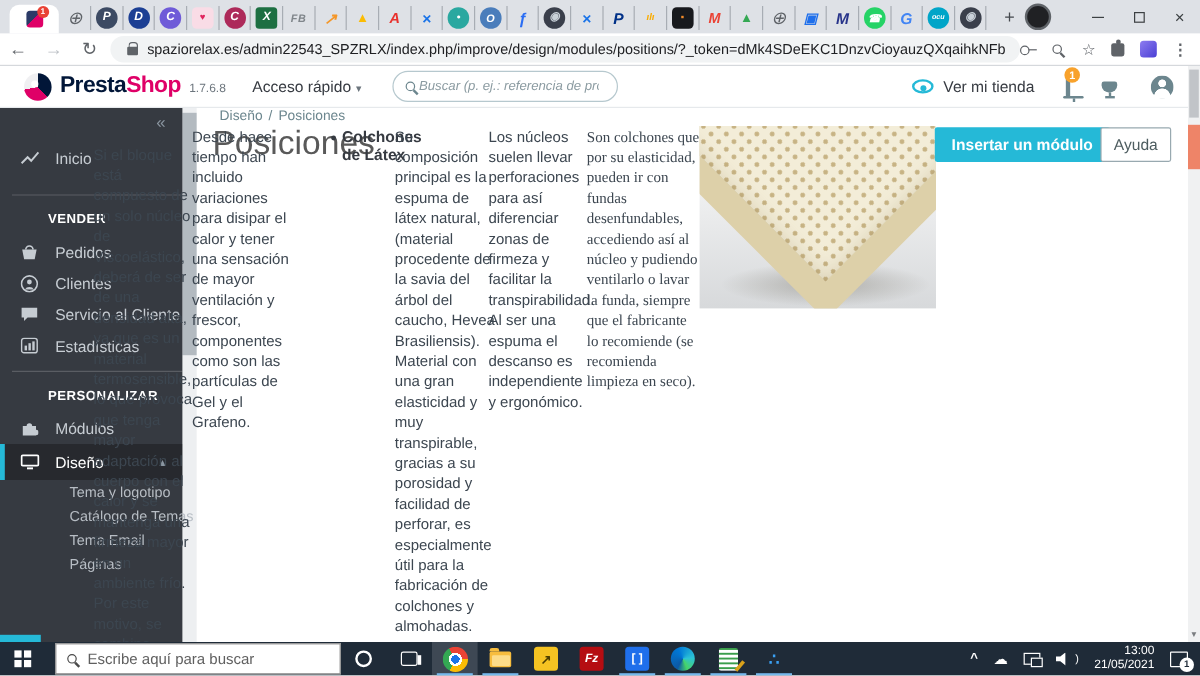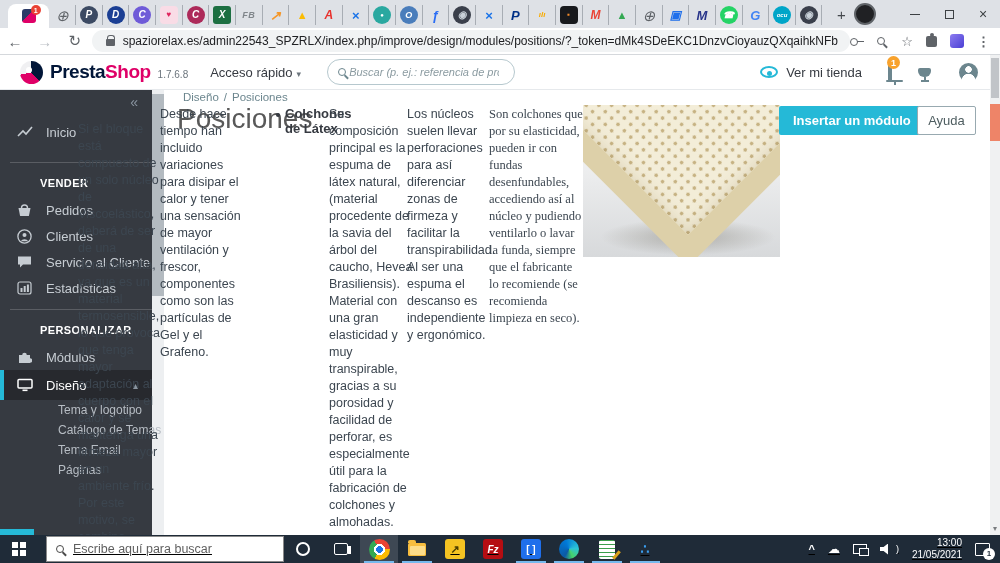--- a/index.html
+++ b/index.html
@@ -134,21 +134,21 @@
   .bullet-item { position:absolute; left:285px; top:16px; width:64px; font-size:13px; font-weight:bold; color:#363a41; z-index:2; }
   .bullet-item::before { content:""; position:absolute; left:-9px; top:7px; width:4px; height:4px; border-radius:50%; background:#363a41; }
 
   
   .pg-scroll { position:absolute; right:0; top:55px; width:10px; height:480px; background:#f0f1f2; z-index:6; }
   .pg-scroll .pthumb { position:absolute; left:1px; top:3px; width:8px; height:40px; background:#c1c4c8; }
   .pg-scroll .pmark { position:absolute; left:0; top:49px; width:10px; height:37px; background:#ee8468; }
   .pg-scroll .parrow { position:absolute; left:0; bottom:2px; width:10px; text-align:center; font-size:8px; color:#7a7d80; }
 
   
-  .taskbar { position:absolute; left:0; top:535px; width:1000px; height:28px; background:#1f2b38; display:flex; align-items:center; z-index:10;text-decoration:underline; }
+  .taskbar { position:absolute; left:0; top:535px; width:1000px; height:28px; background:#1f2b38; display:flex; align-items:center; z-index:10; }
   .tk-start { width:46px; height:28px; display:flex; align-items:center; justify-content:center; }
   .iwin { width:6px; height:6px; background:#fff; box-shadow:8px 0 #fff, 0 8px #fff, 8px 8px #fff; margin:-8px 8px 0 -8px; }
   .tk-search { width:238px; height:26px; background:#fff; border:1px solid #8a8a8a; display:flex; align-items:center; padding:0 9px; }
   .tk-search .imag { border-color:#4a4a4a; } .tk-search .imag::after { background:#4a4a4a; }
   .tk-search input { border:none; outline:none; width:190px; font-size:12.5px; color:#444; margin-left:6px; font-family:"Liberation Sans",sans-serif; }
   .tk-search input::placeholder { color:#5f5f5f; }
   .tk-cell { width:38px; height:28px; display:flex; align-items:center; justify-content:center; position:relative; flex:none; }
   .tk-cell.open::after { content:""; position:absolute; bottom:0; left:4px; width:30px; height:2.5px; background:#76b9ed; }
   .tk-cell.activewin { background:rgba(255,255,255,.14); }
   .icortana { width:14px; height:14px; border:2px solid #fff; border-radius:50%; }

